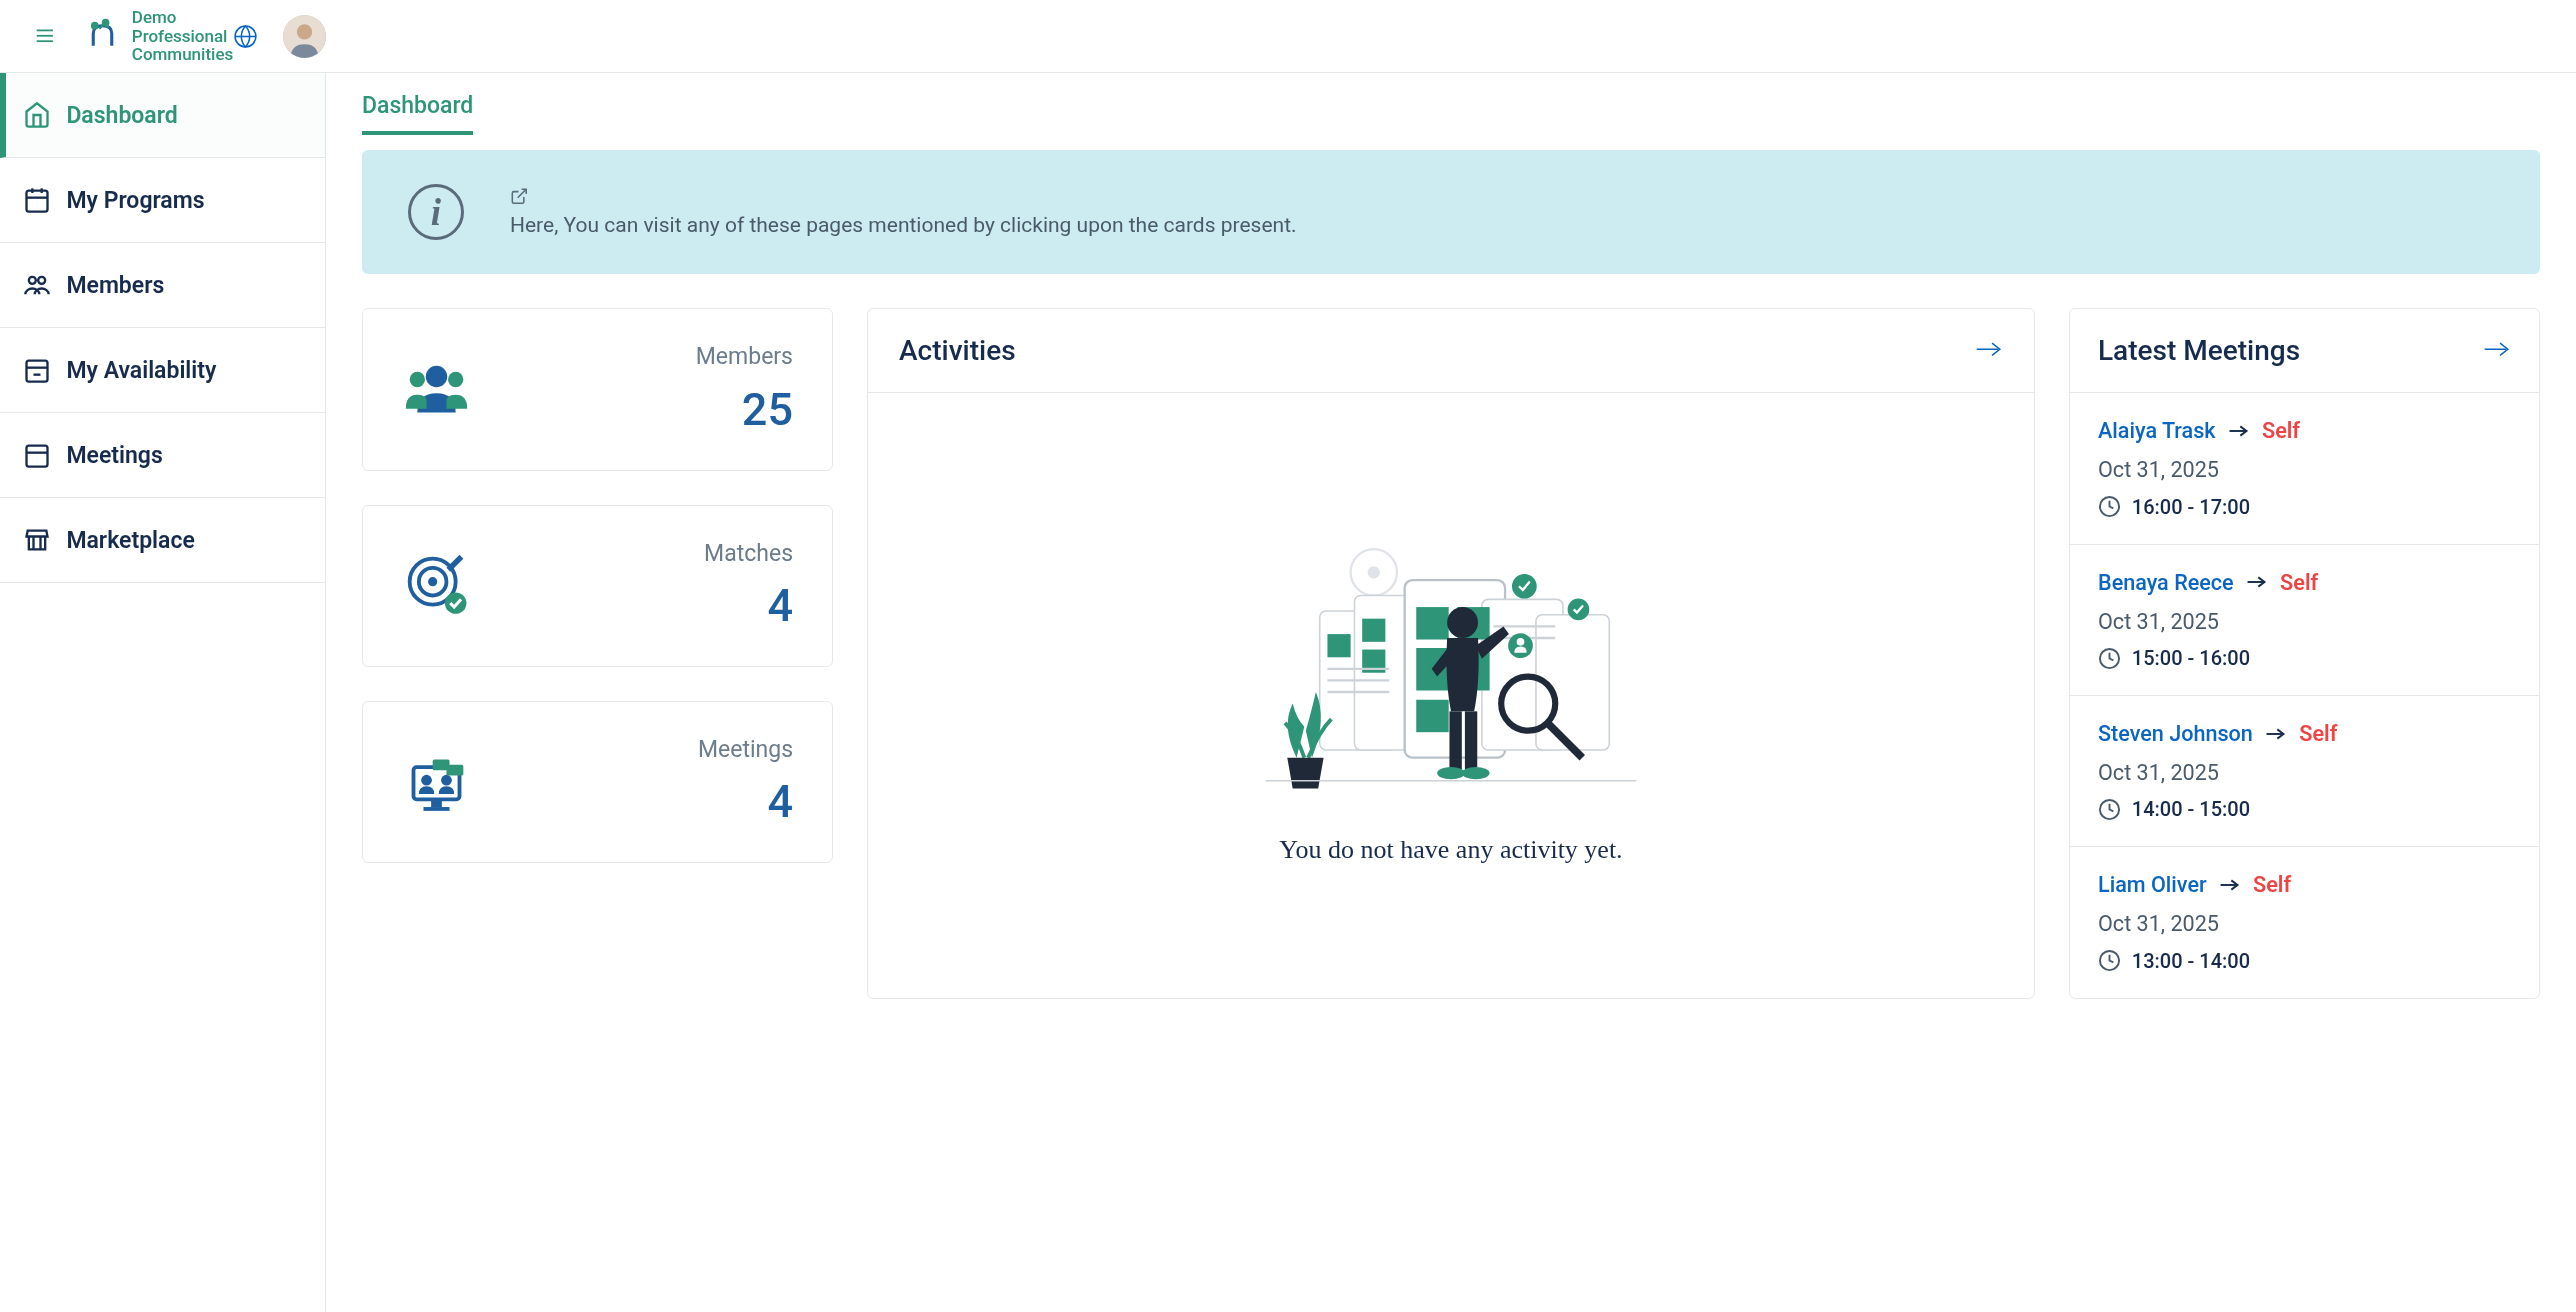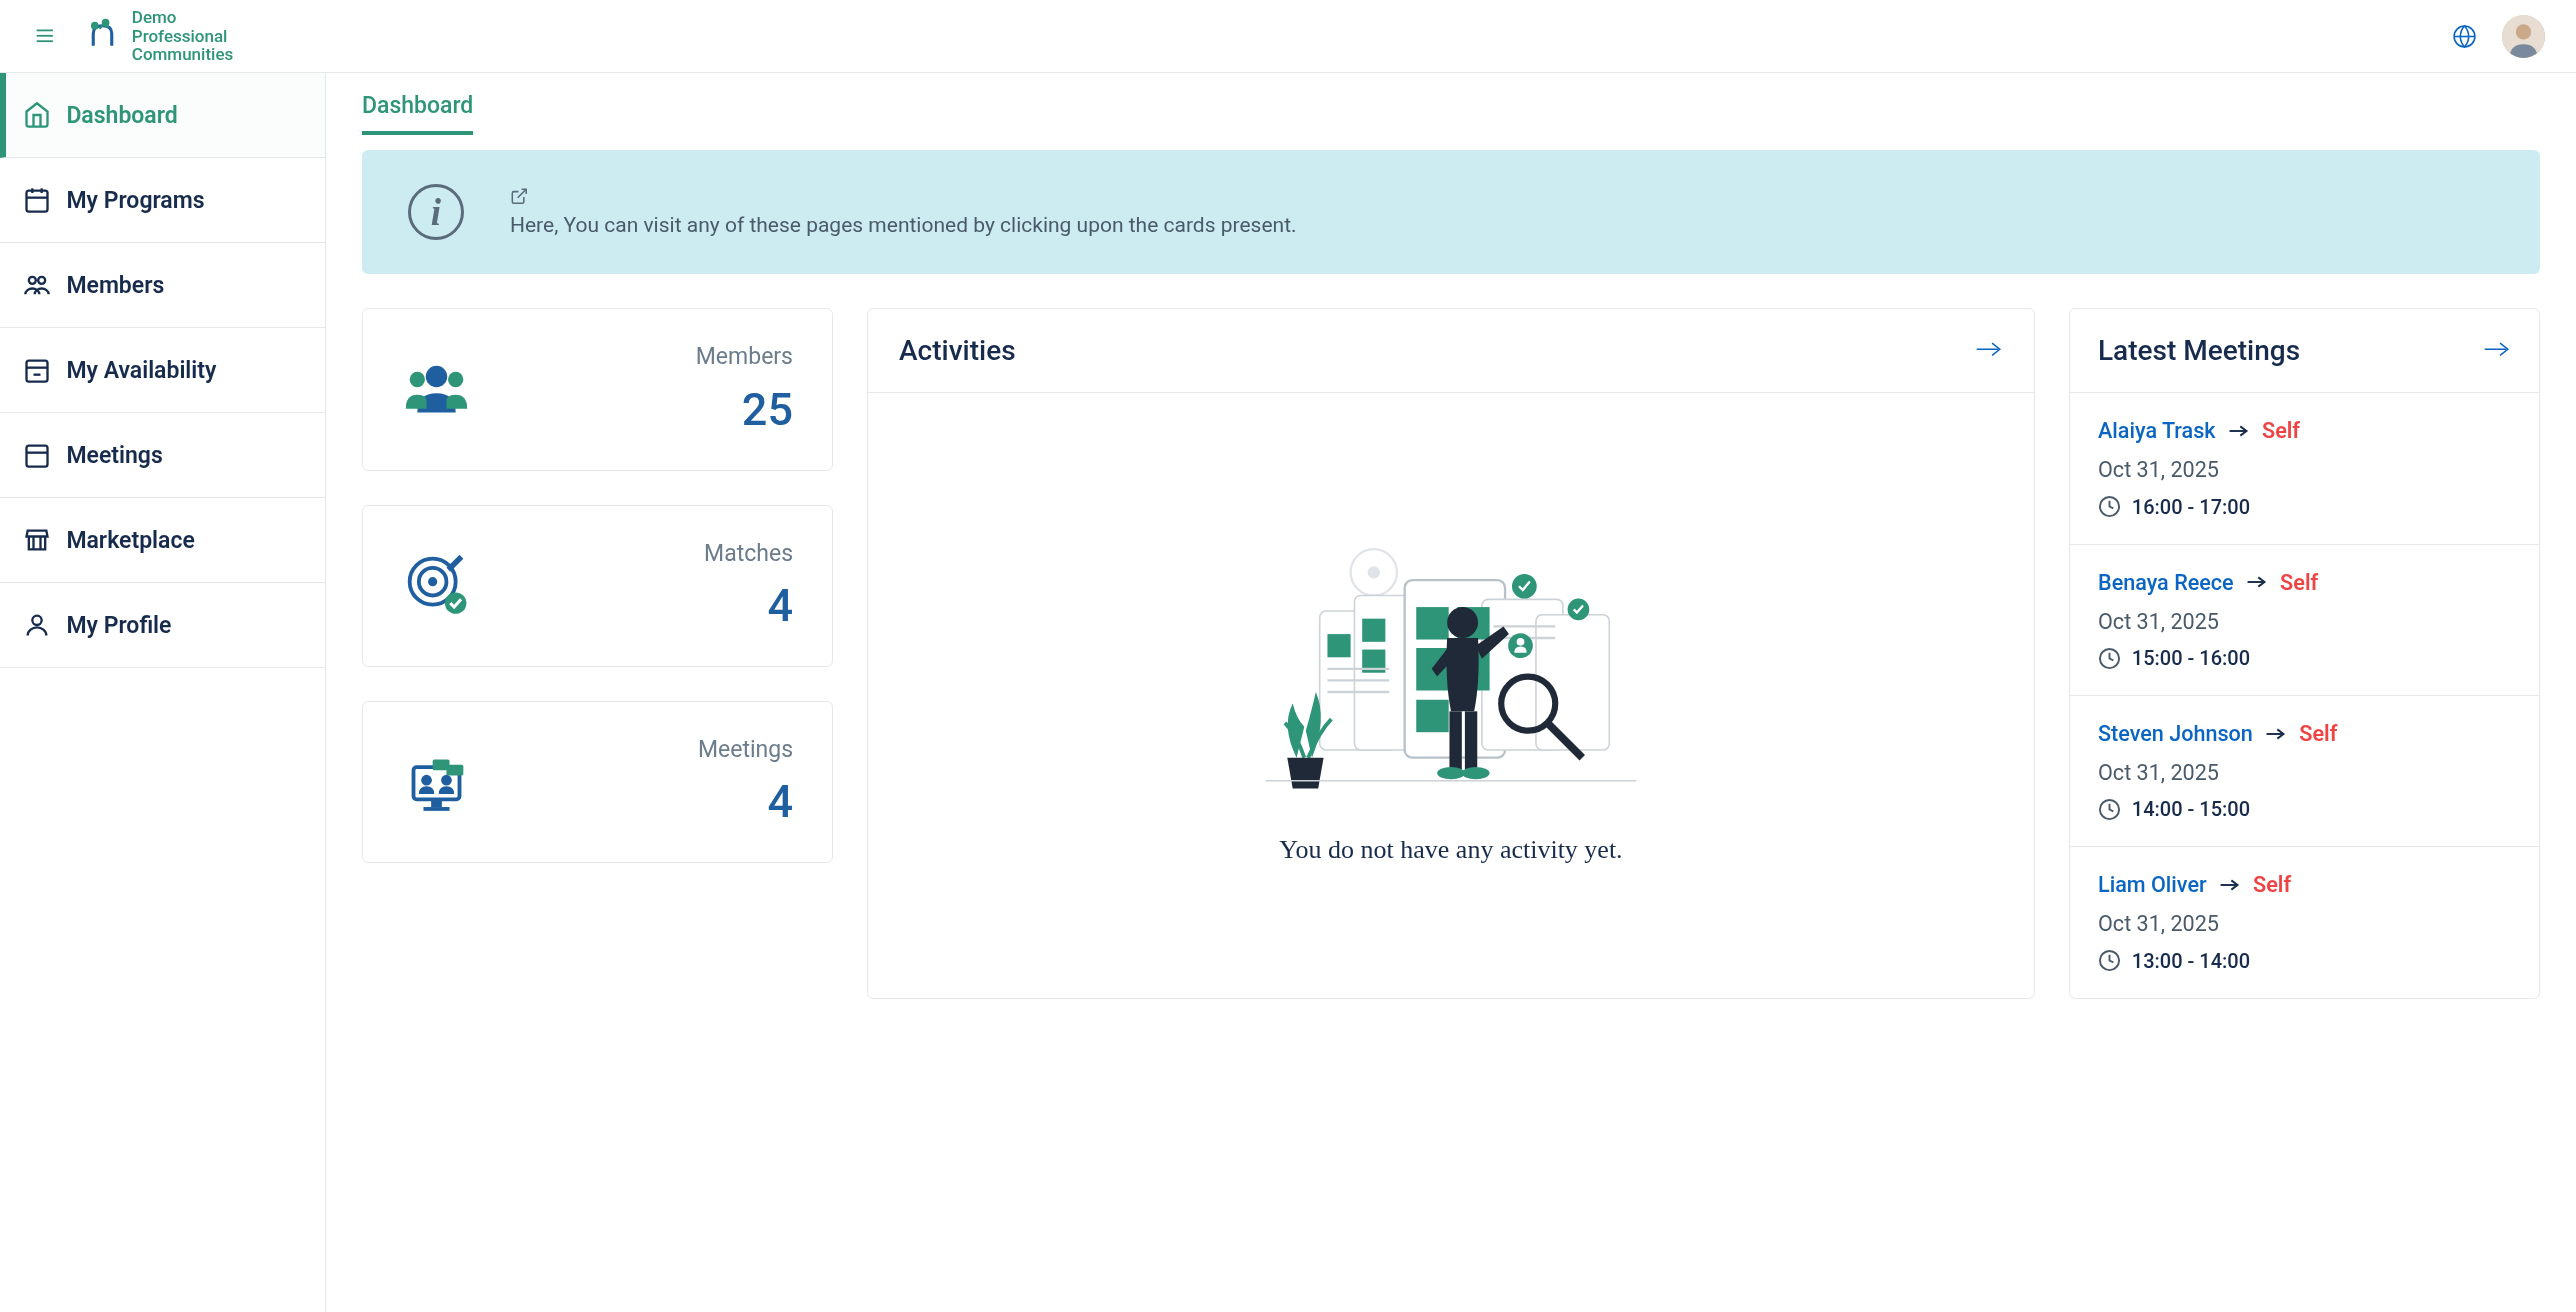--- a/index.html
+++ b/index.html
@@ -1,19 +1,19 @@
 <!DOCTYPE html>
 <html style="font-size:12.4px"><head>
 <meta charset="utf-8">
 <style>
 * { margin: 0; padding: 0; box-sizing: border-box; }
 body { font-family: -apple-system, BlinkMacSystemFont, 'Segoe UI', Roboto, Arial, sans-serif; color: #172b4d; background: #fff; }
 
 
-.header { height: 73px; display: flex; align-items: center; justify-content: space-between; padding: 0 31px; border-bottom: 0.8px solid #e5e8eb; }
+.header { height: 73px; display: flex; align-items: center; justify-content: flex-start; padding: 0 31px; border-bottom: 0.8px solid #e5e8eb; }
 .header-left { display: flex; align-items: center; gap: 25px; }
 .hamburger { width: 28px; height: 28px; display: flex; align-items: center; justify-content: center; cursor: pointer; color: #2e9578; }
 .hamburger svg { width: 21.6px; height: 21.6px; }
 .logo { display: flex; align-items: center; gap: 10.8px; cursor: pointer; }
 .logo-icon { width: 37px; height: 37px; }
 .logo-text { display: flex; flex-direction: column; font-size: 17px; line-height: 1.1; color: #2e9578; font-weight: 500; }
 .header-right { display: flex; align-items: center; gap: 25px; }
 .globe-icon { width: 25px; height: 25px; cursor: pointer; color: #0a66c2; }
 .avatar { width: 43px; height: 43px; border-radius: 50%; background: linear-gradient(135deg, #e0d4c8 0%, #c4a888 100%); cursor: pointer; overflow: hidden; display:flex; align-items:center; justify-content:center; }
 .avatar svg { width: 100%; height: 100%; }
@@ -155,27 +155,20 @@
       <span>Meetings</span>
     </div>
     <div class="sidebar-item">
       <svg viewBox="0 0 24 24" fill="none" stroke="currentColor" stroke-width="2">
           <path d="M3 9h18l-1-5H4z"></path>
           <path d="M5 9v11h14V9"></path>
           <path d="M9 9v11"></path>
           <path d="M15 9v11"></path>
         </svg>
       <span>Marketplace</span>
-    </div>
-    <div class="sidebar-item">
-      <svg viewBox="0 0 24 24" fill="none" stroke="currentColor" stroke-width="2">
-          <circle cx="12" cy="8" r="4"></circle>
-          <path d="M4 21c0-4 4-7 8-7s8 3 8 7"></path>
-        </svg>
-      <span>My Profile</span>
     </div>
   </nav>
 
   <main class="content">
     <div class="breadcrumb">
       <span class="breadcrumb-item">Dashboard</span>
     </div>
     <div class="content-inner">
 
       <div class="info-banner">

